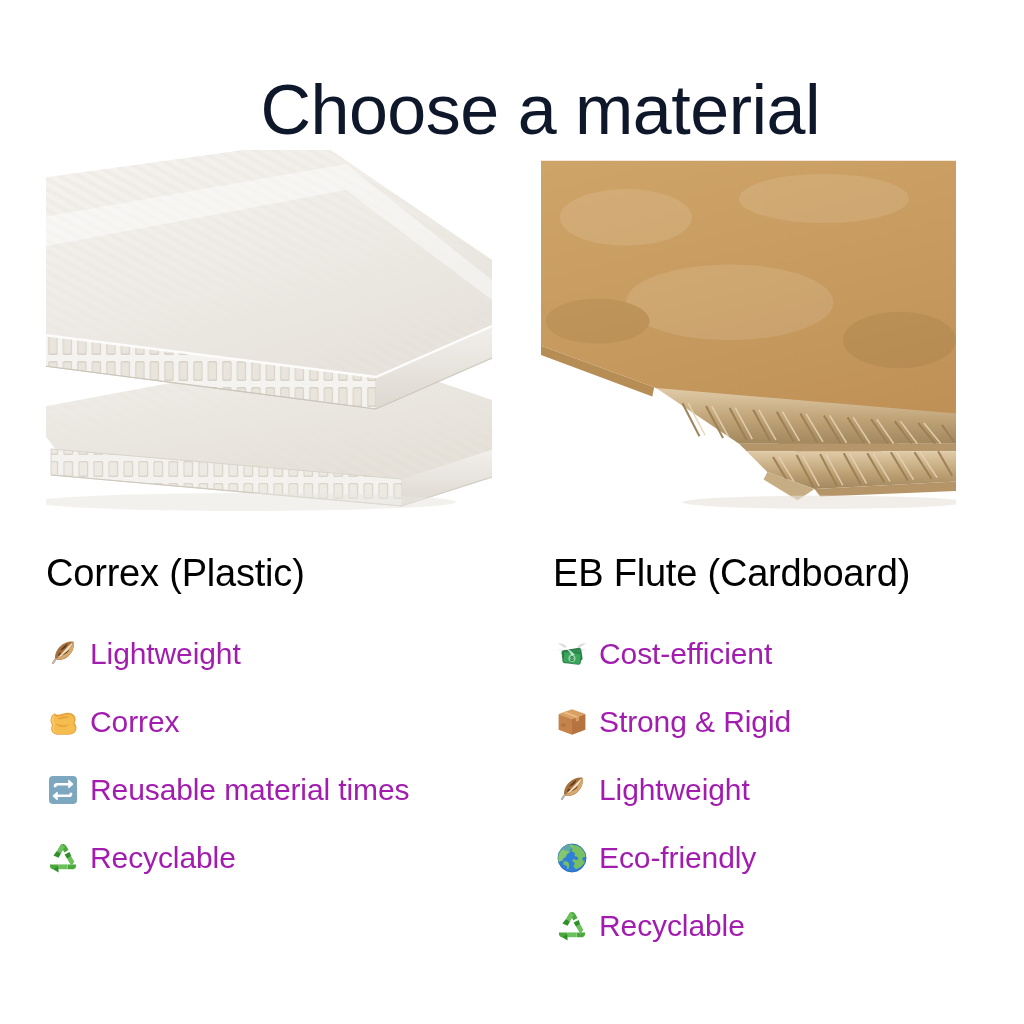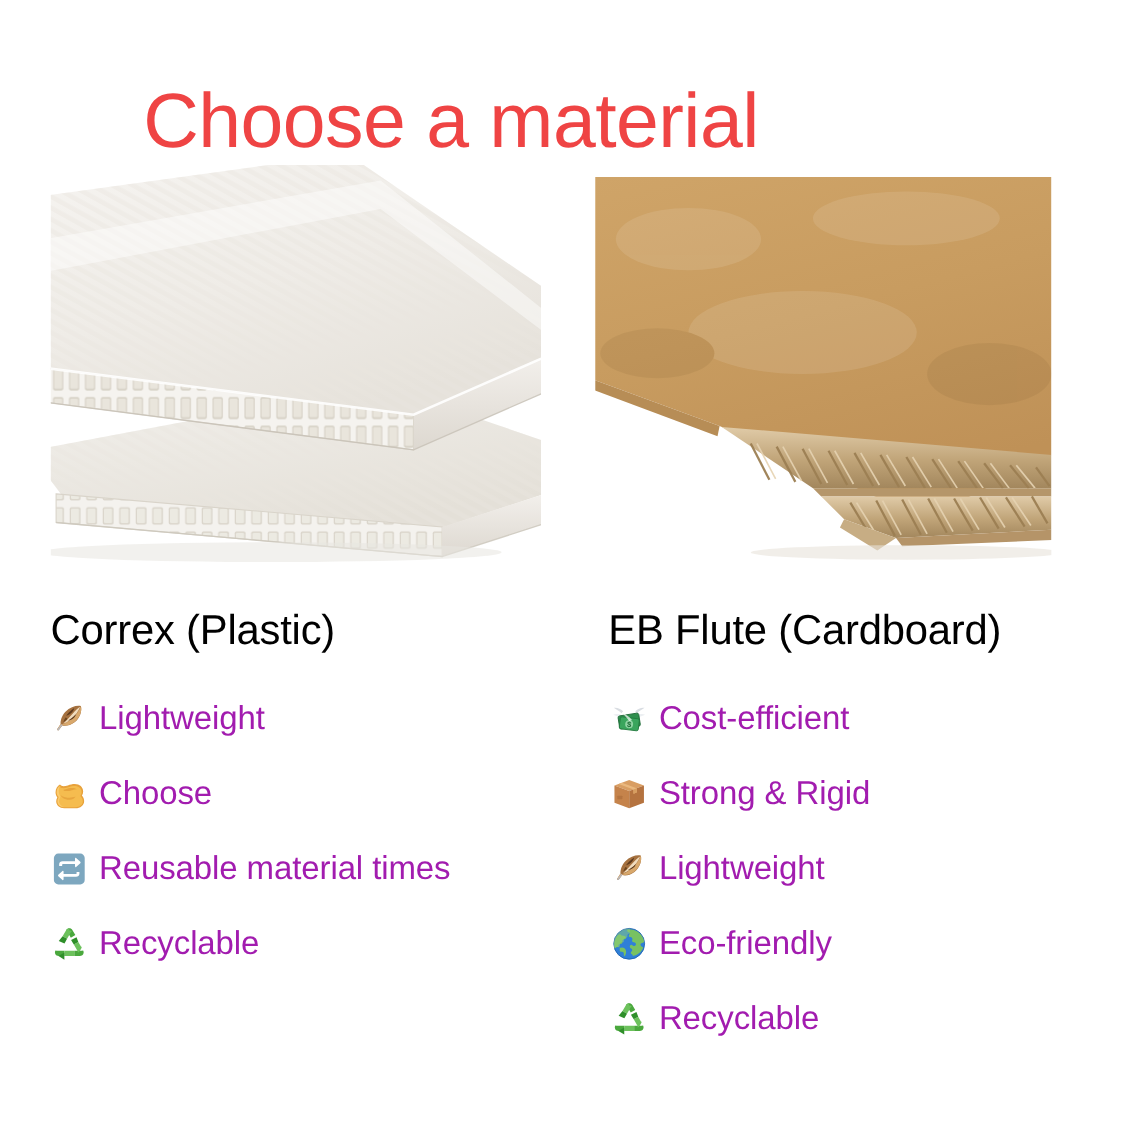--- a/index.html
+++ b/index.html
@@ -22,27 +22,27 @@
     position: relative;
     background: #ffffff;
   }
 
   
   .page-title {
     position: absolute;
     top: 28px;
     left: 0;
     width: 820px;
-    text-align: center;
+    text-align: right;
     font-family: "Liberation Sans", sans-serif;
     font-size: 70px;
     font-weight: 300;
     letter-spacing: -0.5px;
     line-height: 1.0;
-    color: #ef4444;
+    color: #0f172a;
     white-space: nowrap;
   }
 
   
   .columns {
     position: absolute;
     top: 150px;
     left: 0;
     width: 1024px;
     display: flex;
@@ -209,21 +209,21 @@
         <li class="feature">
           <span class="feature-icon">
             <svg width="32" height="32" viewBox="0 0 32 32">
               <path d="M7.5 7.2C5.3 8.5 3.5 11 3.5 14.3c0 1.9.6 3.4 1.6 4.6-.6 1-1 2.2-1 3.5 0 3.7 3 6.3 7.3 6.3h10.3c4.3 0 7.8-2.4 7.8-6.6 0-2-.8-3.7-2-5 .7-1 1.1-2.2 1.1-3.6 0-3.9-3.2-6.7-7.6-6.7-2.3 0-4.2.6-6.3 1.2-1.9.5-3.6.9-5.1.6-.7-.2-1.4-.6-2.1-1.4z" fill="#e8a23c"></path>
               <path d="M7.9 8.4C6 9.6 4.6 11.7 4.6 14.4c0 1.7.6 3 1.5 4 .4.4.4.9.1 1.4-.6.9-.9 1.9-.9 3 0 3 2.5 5.1 6.1 5.1h10.3c3.6 0 6.6-2 6.6-5.4 0-1.7-.7-3.1-1.8-4.1-.4-.4-.5-.9-.2-1.4.6-.8.9-1.8.9-2.9 0-3.2-2.7-5.5-6.4-5.5-2 0-3.8.5-5.8 1.1-2 .6-4 1-5.8.7-.5-.1-1-.4-1.3-.6z" fill="#f5bc4f"></path>
               <path d="M10.9 12.9c2.4.5 4.9.2 7.5-.6 1.6-.5 3.1-.9 4.4-.8-1.1-.8-2.6-1.2-4.3-1.2-2 0-3.8.5-5.8 1.1-.6.2-1.2.4-1.8.5z" fill="#dc8f2e" opacity="0.55"></path>
               <path d="M21.6 18.4c-3.2.9-6.4 1-9.3.3-1.6-.4-3-1-4.1-1.8.3 1 1 1.9 2 2.6 1.5 1 3.6 1.6 5.9 1.6 2.4 0 4.4-.9 5.5-2.7z" fill="#dc8f2e" opacity="0.5"></path>
               <path d="M7.6 19.3c-.6.9-.9 1.9-.9 3 0 3 2.5 5.1 6.1 5.1h-1.5c-3.6 0-6.1-2.1-6.1-5.1 0-1.1.3-2.1.9-3 .3-.5.3-1-.1-1.4-.9-1-1.5-2.3-1.5-4 0-2.7 1.4-4.8 3.3-6-.9 1.5-1.4 3.2-1.4 5 0 2.1.6 4.1 1.6 5.5z" fill="#ffd584" opacity="0.6"></path>
             </svg>
           </span>
-          <span class="feature-label">Choose</span>
+          <span class="feature-label">Correx</span>
         </li>
 
         <li class="feature">
           <span class="feature-icon">
             <svg width="32" height="32" viewBox="0 0 32 32">
               <rect x="2" y="2" width="28" height="28" rx="4" fill="#7da7bf"></rect>
               <path d="M6.8 11.6c0-1.6 1.3-2.7 3.1-2.7h11.3v-2.3c0-.7.5-1 1-.5l3.8 3.4c.4.4.4.9 0 1.2l-3.8 3.4c-.5.5-1 .2-1-.5v-2.2H10.3c-.5 0-.8.2-.8.6v1.3H6.8z" fill="#ffffff"></path>
               <path d="M25.2 20.4c0 1.6-1.3 2.7-3.1 2.7H10.8v2.3c0 .7-.5 1-1 .5l-3.8-3.4c-.4-.4-.4-.9 0-1.2l3.8-3.4c.5-.5 1-.2 1 .5v2.2h11c.5 0 .8-.2.8-.6v-1.3h2.6z" fill="#ffffff"></path>
             </svg>
           </span>

